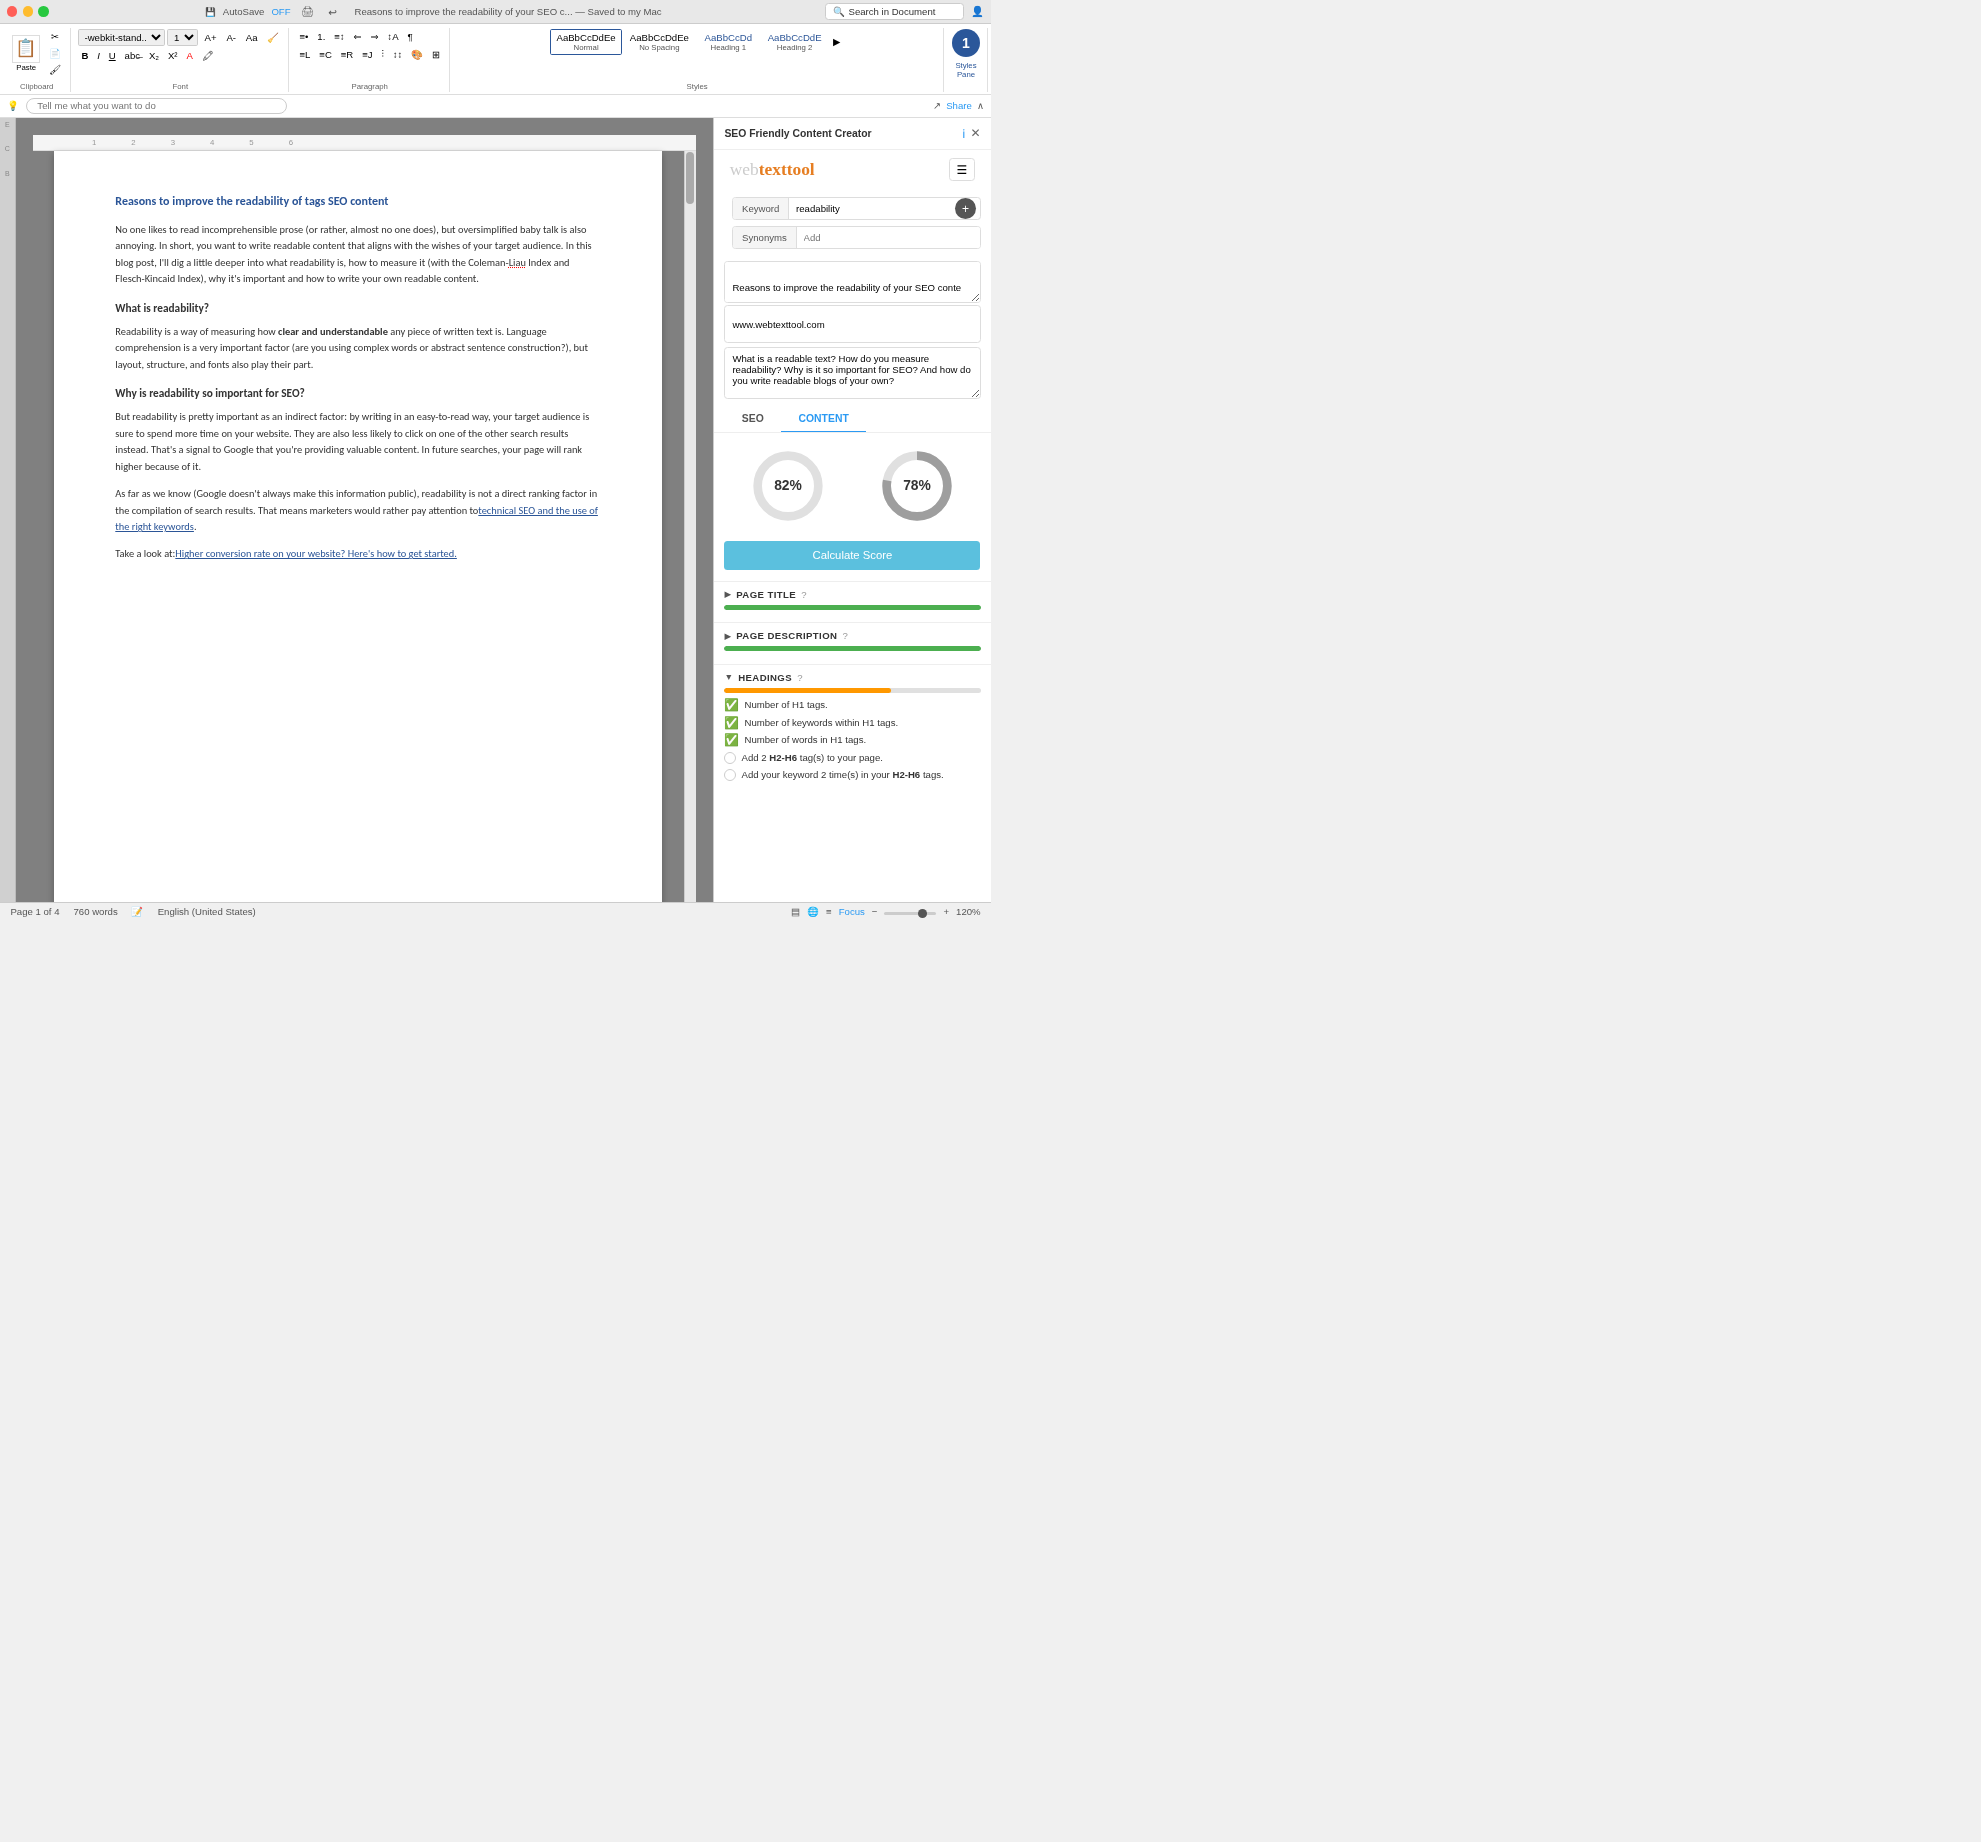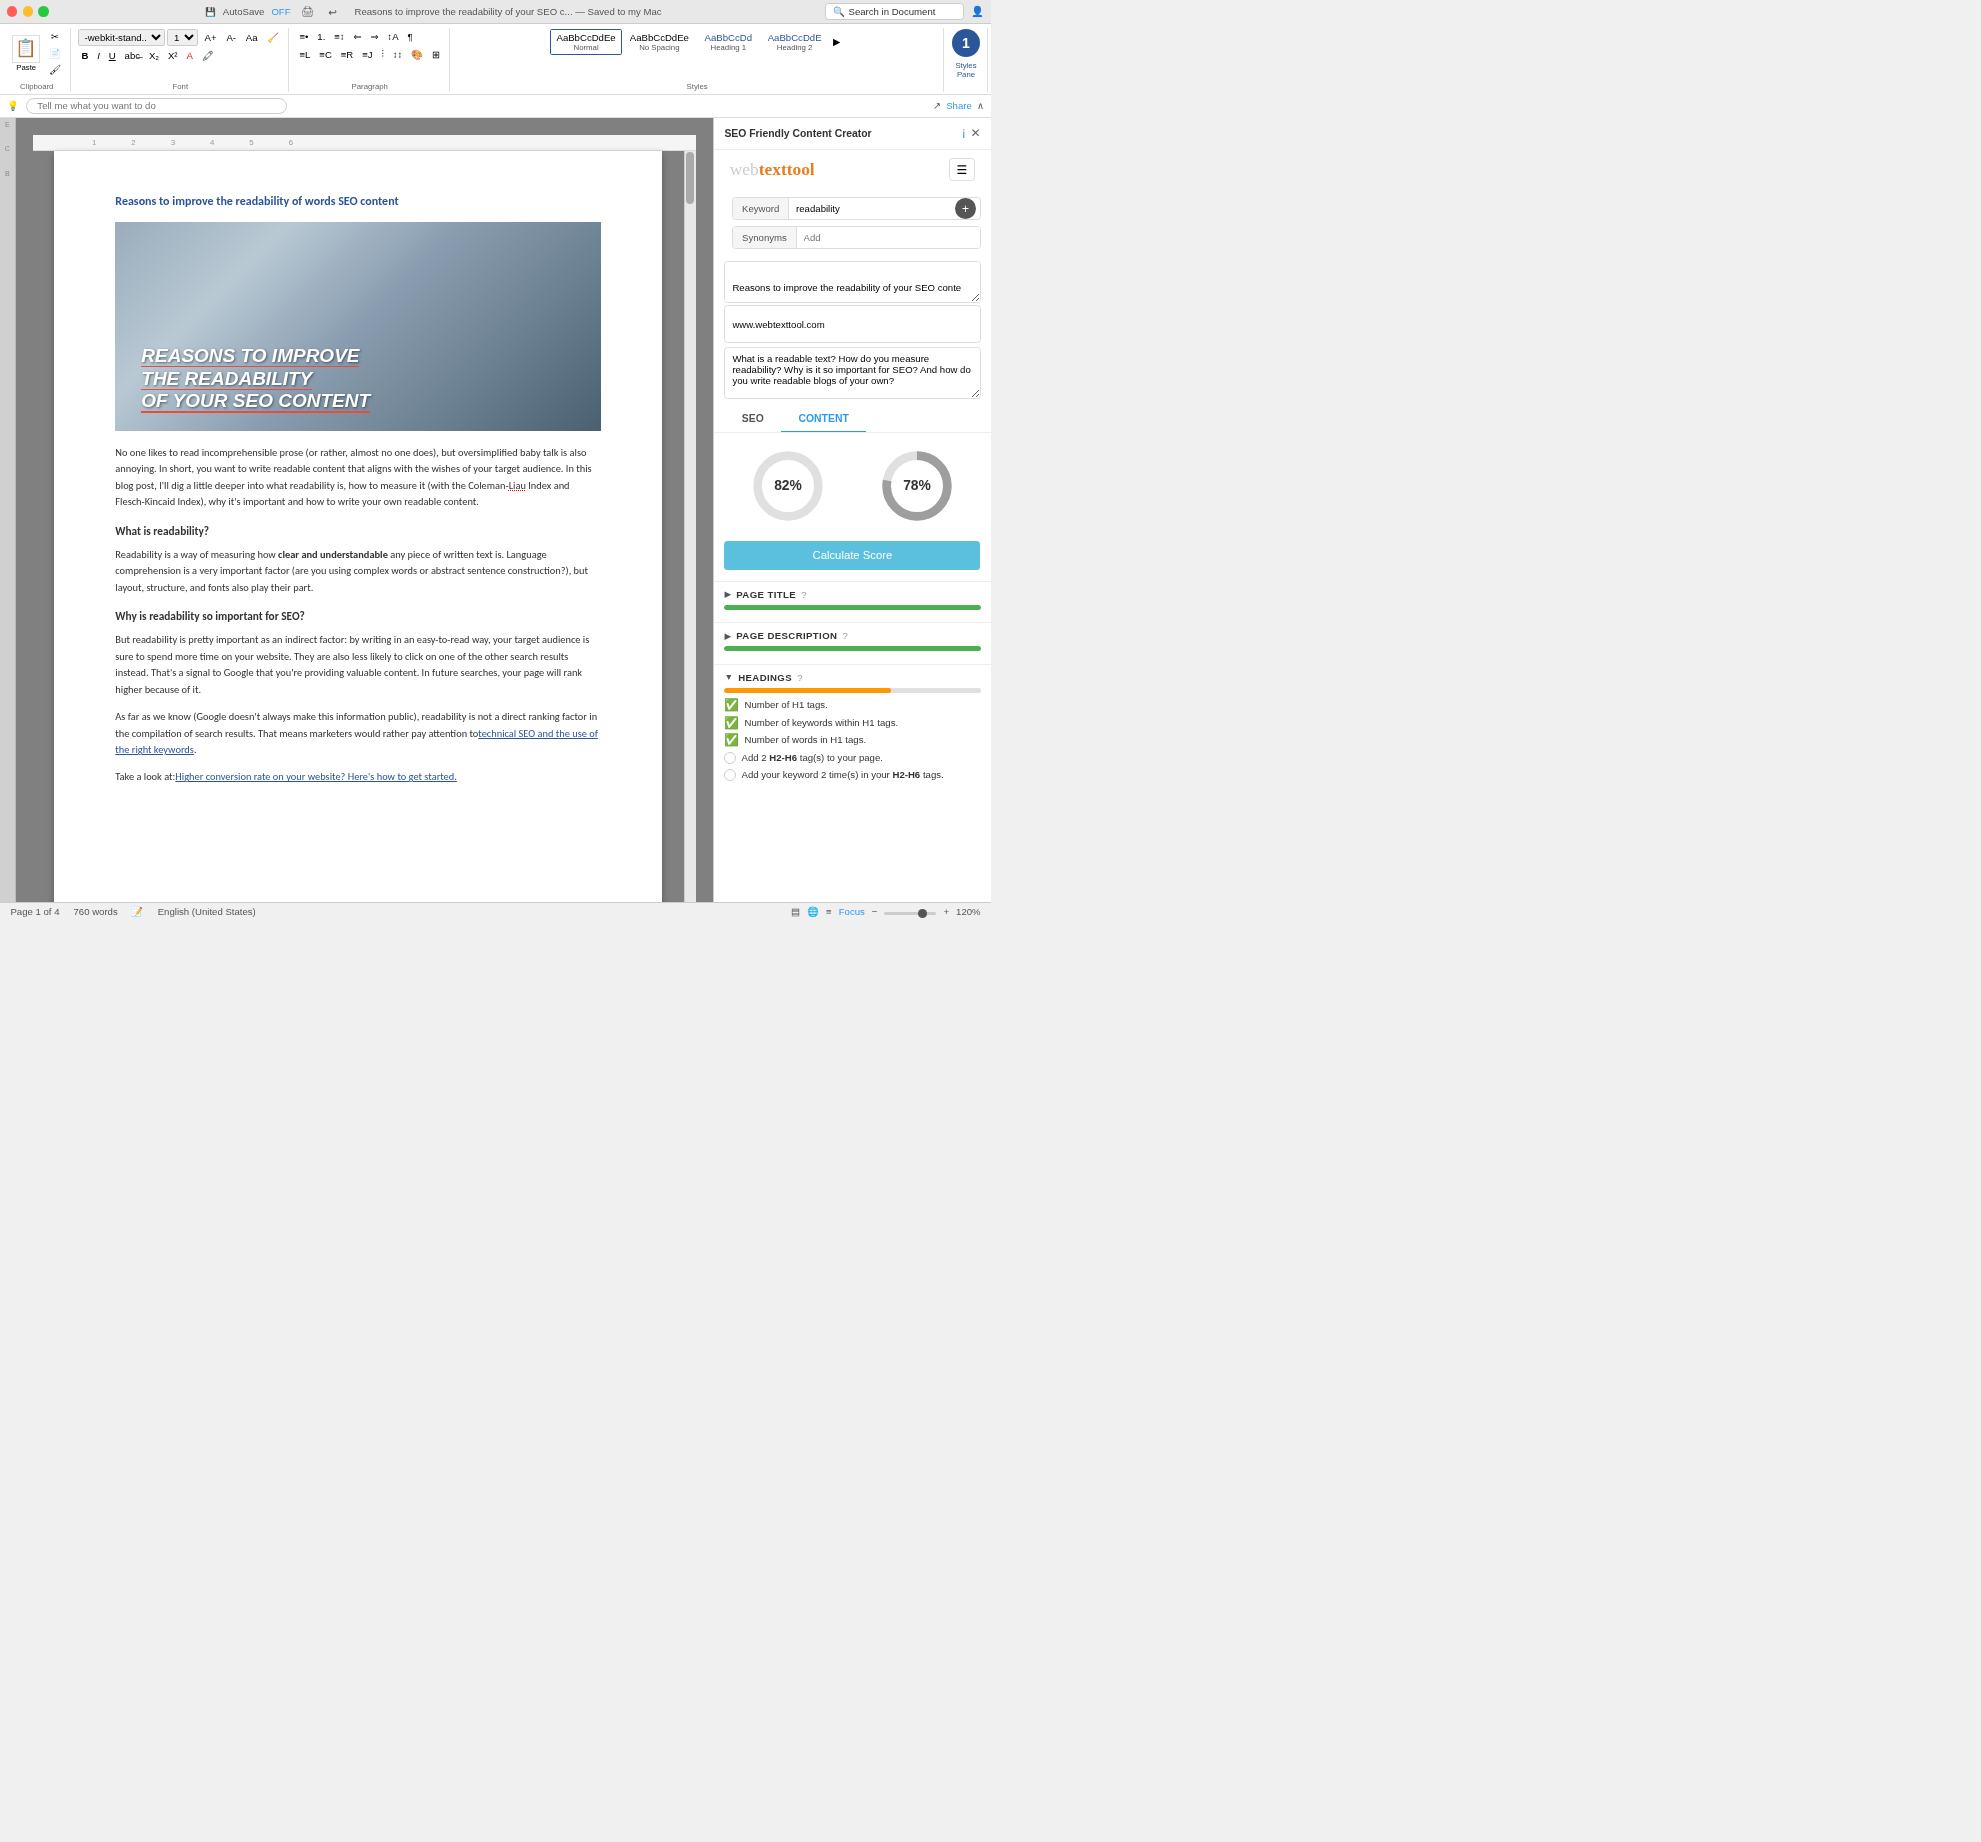--- a/index.html
+++ b/index.html
@@ -290,36 +290,22 @@
           <span>2</span>
           <span>3</span>
           <span>4</span>
           <span>5</span>
           <span>6</span>
       </div>
     </div>
 
     <div style="display:flex;">
       <div class="doc-page">
-        <h2 class="doc-title">Reasons to improve the readability of words SEO content</h2>
-
-        <div class="doc-image">
-          <div style="position:absolute;top:0;left:0;right:0;bottom:0;background:linear-gradient(135deg,#9aacbb 0%,#b8c9d4 25%,#8a9db0 50%,#6b8090 75%,#4a6070 100%);"></div>
-          <div class="doc-image-overlay">
-            <div class="doc-image-text">
-              <span>REASONS TO IMPROVE</span>
-            </div>
-            <div class="doc-image-text">
-              <span>THE READABILITY</span>
-            </div>
-            <div class="doc-image-text">
-              <span style="border-bottom:2.6px solid #e74c3c;">OF YOUR SEO CONTENT</span>
-            </div>
-          </div>
-        </div>
+        <h2 class="doc-title">Reasons to improve the readability of tags SEO content</h2>
+
 
         <div class="doc-body">
           <p>No one likes to read incomprehensible prose (or rather, almost no one does), but oversimplified baby talk is also annoying. In short, you want to write readable content that aligns with the wishes of your target audience. In this blog post, I'll dig a little deeper into what readability is, how to measure it (with the Coleman-<span style="text-decoration:underline dotted red;">Liau</span> Index and Flesch-Kincaid Index), why it's important and how to write your own readable content.</p>
 
           <h3>What is readability?</h3>
           <p>Readability is a way of measuring how <strong>clear and understandable</strong> any piece of written text is. Language comprehension is a very important factor (are you using complex words or abstract sentence construction?), but layout, structure, and fonts also play their part.</p>
 
           <h3>Why is readability so important for SEO?</h3>
           <p>But readability is pretty important as an indirect factor: by writing in an easy-to-read way, your target audience is sure to spend more time on your website. They are also less likely to click on one of the other search results instead. That's a signal to Google that you're providing valuable content. In future searches, your page will rank higher because of it.</p>
 

